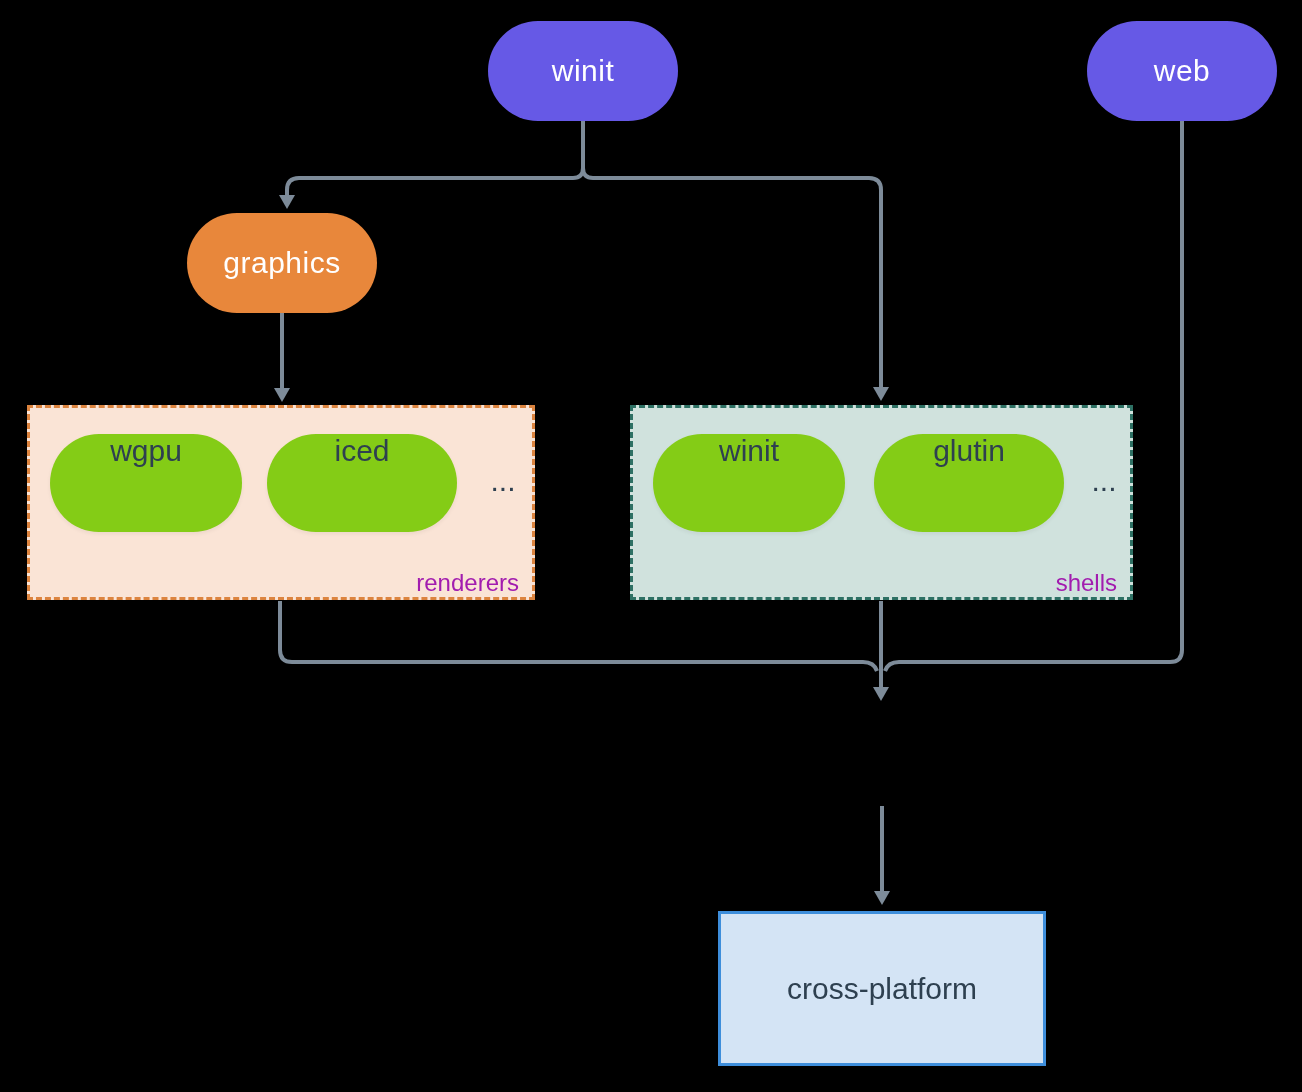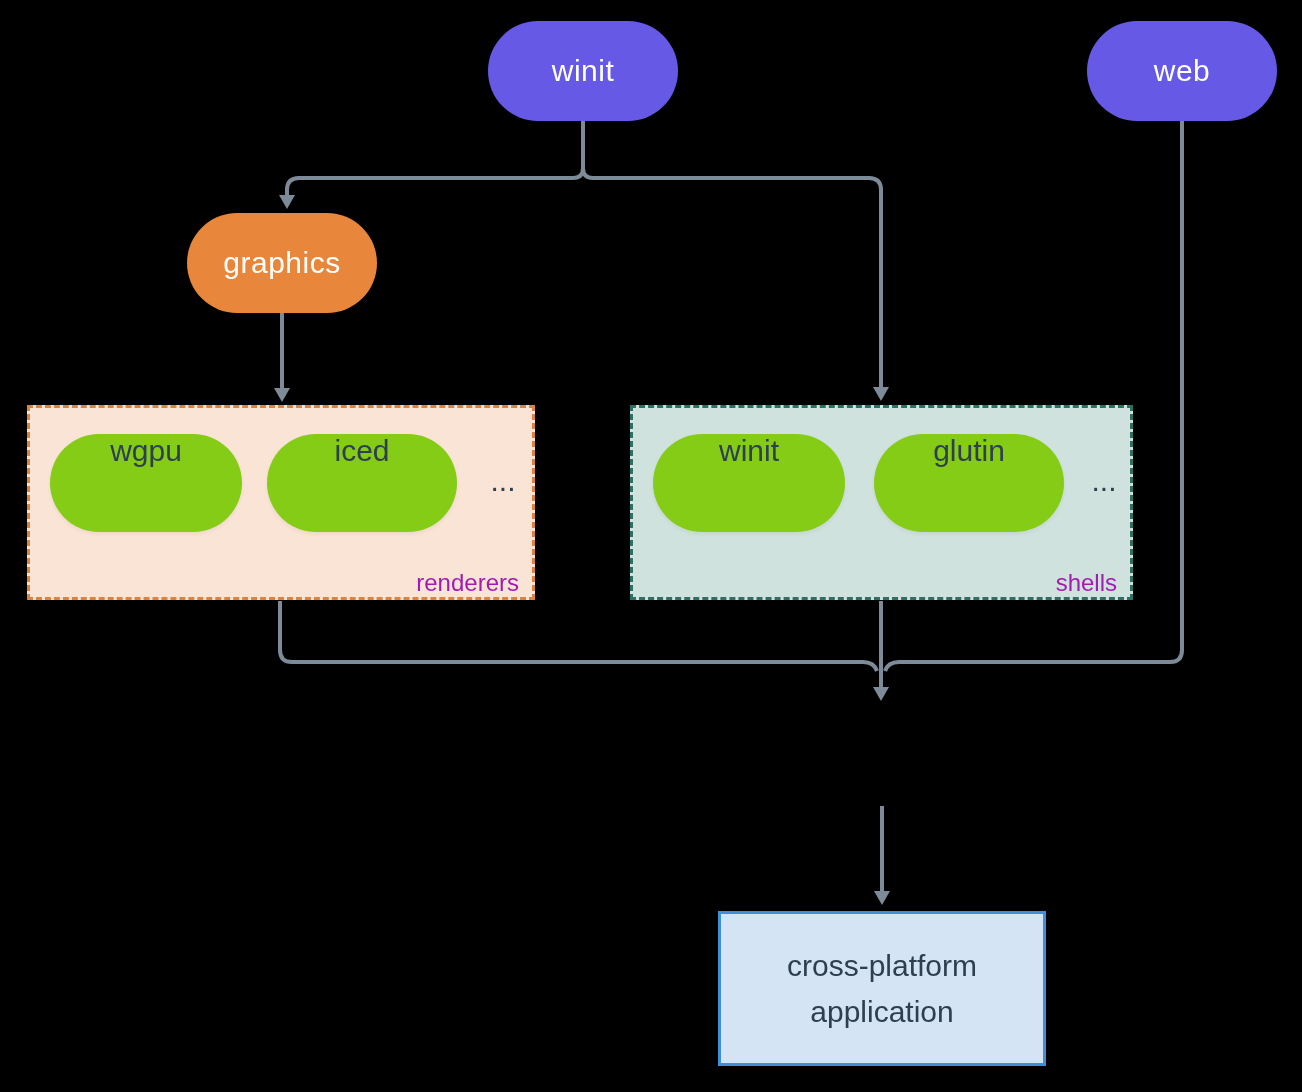--- a/index.html
+++ b/index.html
@@ -154,16 +154,15 @@
     <div class="white-pill wp-2">
       <span>glutin</span>
     </div>
     <div class="g-ellipsis">...</div>
     <div class="group-label">shells</div>
   </div>
 
 
   <div class="app-box">
     <div>cross-platform</div>
-    <div>application</div>
   </div>
 
 </div>
 
 </body></html>

